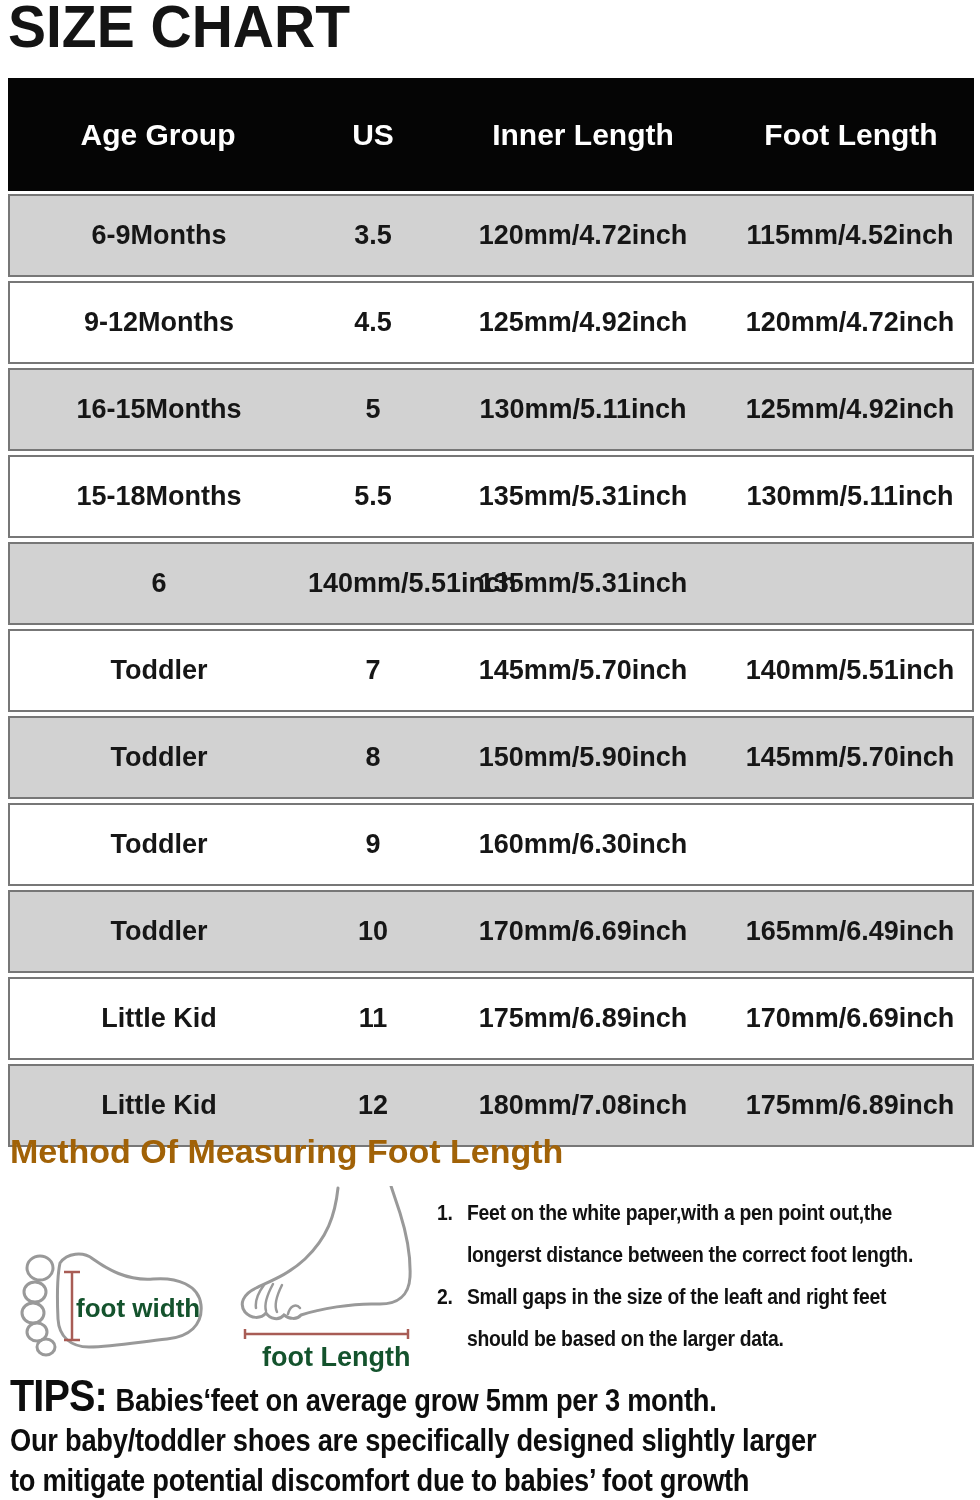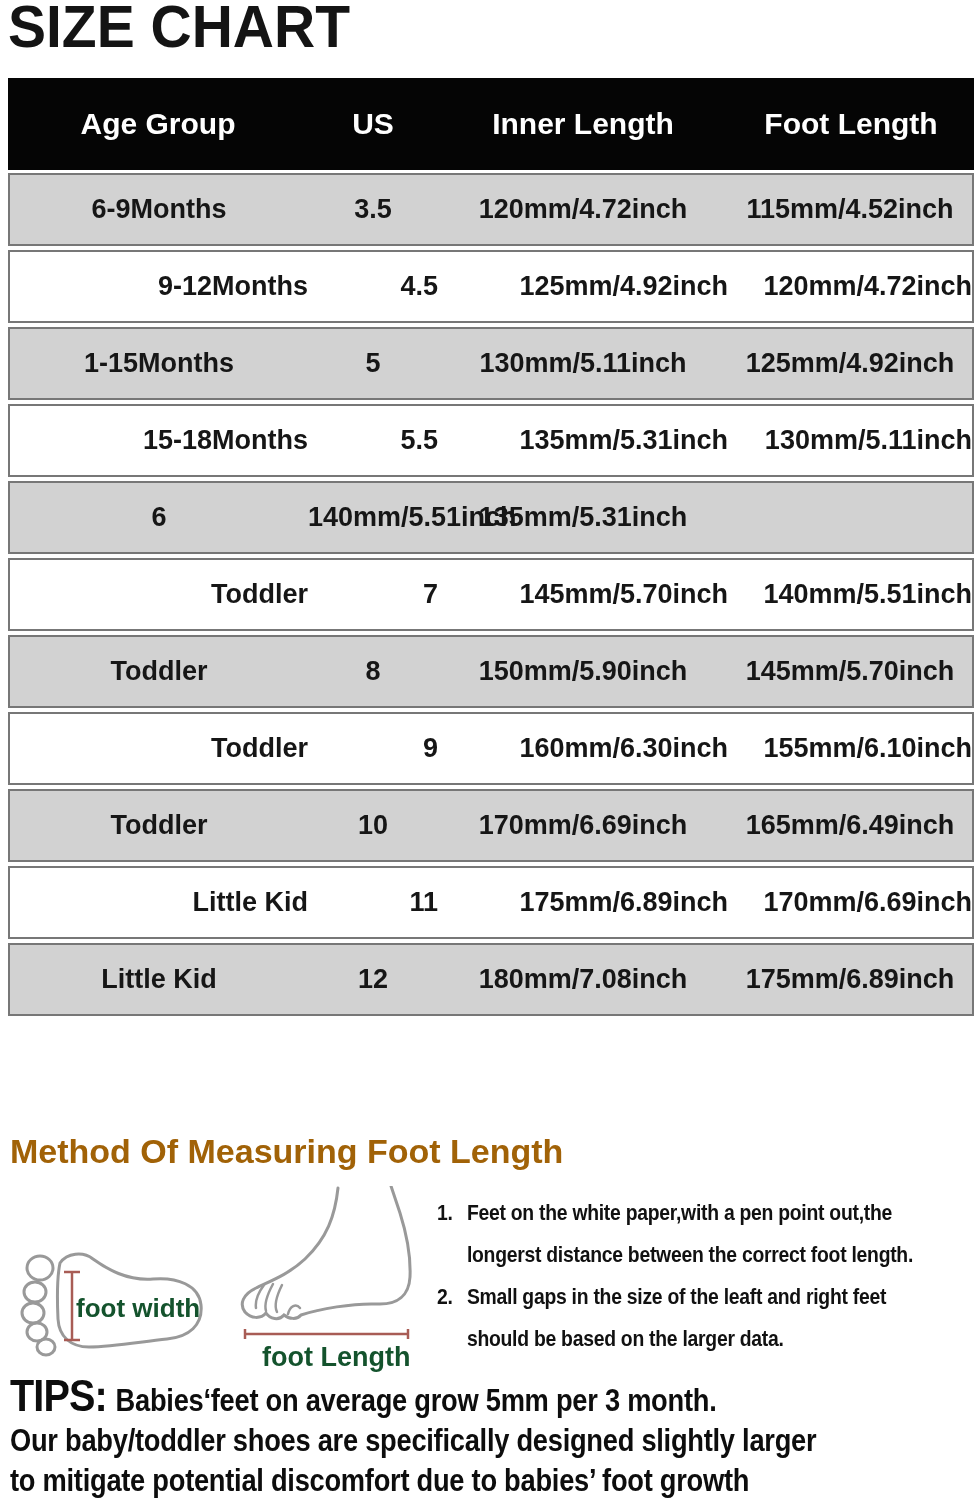--- a/index.html
+++ b/index.html
@@ -3,29 +3,29 @@
 <meta charset="utf-8">
 <style>
   html,body{margin:0;padding:0;background:#fff;}
   .page{position:relative;width:980px;height:1500px;background:#ffffff;overflow:hidden;
         font-family:"Liberation Sans", sans-serif;color:#161616;}
 
   .title{position:absolute;left:8px;top:-8px;margin:0;font-size:57px;font-weight:900;
          letter-spacing:0px;color:#141414;transform:scaleY(1.04);transform-origin:0 0;}
 
   .size-table{position:absolute;left:8px;top:78px;width:966px;}
-  .thead{height:92px;background:#050505;color:#fff;display:grid;
+  .thead{height:113px;background:#050505;color:#fff;display:grid;
          grid-template-columns:300px 130px 290px 1fr;align-items:center;text-align:center;
          font-size:30px;font-weight:bold;}
   .tbody{margin-top:3px;}
-  .trow{height:73px;margin-bottom:4px;border:2px solid #777;box-sizing:border-box;
+  .trow{height:83px;margin-bottom:4px;border:2px solid #777;box-sizing:border-box;
         display:grid;grid-template-columns:298px 130px 290px 1fr;align-items:center;
         text-align:center;font-size:27px;font-weight:bold;}
   .trow.gray{background:#d2d2d2;}
-  .trow.white{background:#ffffff;text-align:right;}
+  .trow.white{background:#ffffff;}
 
   .method-heading{position:absolute;left:10px;top:1132px;margin:0;font-size:34px;
                   font-weight:bold;color:#a16207;}
 
   .fig{position:absolute;}
   .fig svg{display:block;}
   .fig-label{position:absolute;font-weight:bold;color:#14532d;}
   .foot-width-label{left:76px;top:1293px;font-size:26px;}
   .foot-length-label{left:262px;top:1342px;font-size:27px;}
 
@@ -62,21 +62,21 @@
         <span>120mm/4.72inch</span>
         <span>115mm/4.52inch</span>
       </div>
       <div class="trow white">
         <span>9-12Months</span>
         <span>4.5</span>
         <span>125mm/4.92inch</span>
         <span>120mm/4.72inch</span>
       </div>
       <div class="trow gray">
-        <span>1-15Months</span>
+        <span>16-15Months</span>
         <span>5</span>
         <span>130mm/5.11inch</span>
         <span>125mm/4.92inch</span>
       </div>
       <div class="trow white">
         <span>15-18Months</span>
         <span>5.5</span>
         <span>135mm/5.31inch</span>
         <span>130mm/5.11inch</span>
       </div>
@@ -94,21 +94,20 @@
       <div class="trow gray">
         <span>Toddler</span>
         <span>8</span>
         <span>150mm/5.90inch</span>
         <span>145mm/5.70inch</span>
       </div>
       <div class="trow white">
         <span>Toddler</span>
         <span>9</span>
         <span>160mm/6.30inch</span>
-        <span>155mm/6.10inch</span>
       </div>
       <div class="trow gray">
         <span>Toddler</span>
         <span>10</span>
         <span>170mm/6.69inch</span>
         <span>165mm/6.49inch</span>
       </div>
       <div class="trow white">
         <span>Little Kid</span>
         <span>11</span>

